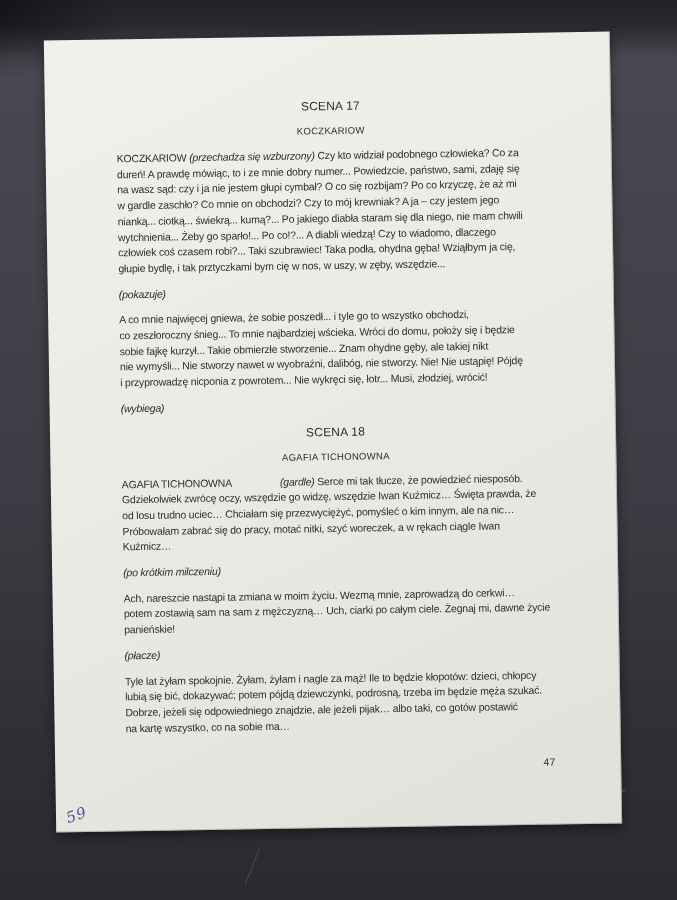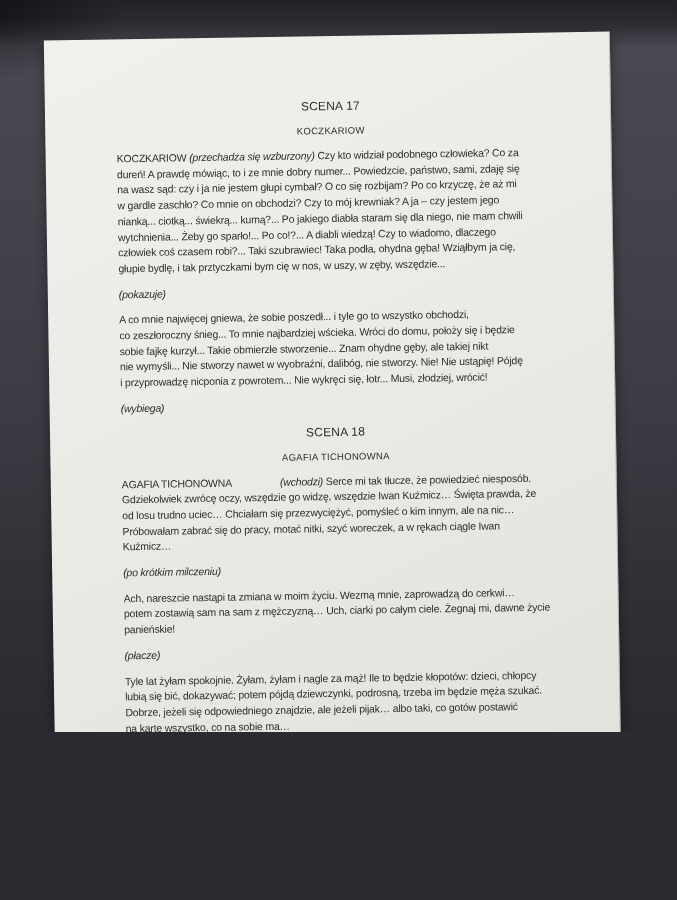--- a/index.html
+++ b/index.html
@@ -5,21 +5,21 @@
   :root{
     --bg:#3f3d45;
     --paper:#eaebe5;
     --ink:#2f2e2b;
     --pen:#4b50a5;
   }
   *{margin:0;padding:0;box-sizing:border-box;}
   html,body{width:677px;height:900px;overflow:hidden;}
   body{font-family:"Liberation Sans",sans-serif;background:#2c2a31;}
   .photo{
-    position:relative;width:677px;height:732px;overflow:hidden;
+    position:relative;width:677px;height:900px;overflow:hidden;
     background:
       radial-gradient(220px 100px at -30px 12px, rgba(0,0,0,.55), rgba(0,0,0,0) 70%),
       linear-gradient(180deg,#232228 0%,#2b2a30 3%,#4a4851 6.5%,#45434c 25%,#3d3b43 55%,#322f37 80%,#2c2a31 100%);
   }
   .scratch{
     position:absolute;left:252px;top:846px;width:1px;height:40px;
     background:rgba(255,255,255,.14);transform:rotate(22deg);
   }
   .dust{
     position:absolute;left:622px;top:789px;width:3px;height:3px;border-radius:50%;
@@ -99,21 +99,21 @@
               <div class="line">sobie fajkę kurzył... Takie obmierzłe stworzenie... Znam ohydne gęby, ale takiej nikt</div>
               <div class="line">nie wymyśli... Nie stworzy nawet w wyobraźni, dalibóg, nie stworzy. Nie! Nie ustąpię! Pójdę</div>
               <div class="line">i przyprowadzę nicponia z powrotem... Nie wykręci się, łotr... Musi, złodziej, wrócić!</div>
             </div>
             <div class="stage">(wybiega)</div>
           </section>
           <section class="scene">
             <div class="scene-heading">SCENA 18</div>
             <div class="character-heading">AGAFIA TICHONOWNA</div>
             <div class="dialogue">
-              <div class="line"><span>AGAFIA TICHONOWNA</span><span class="tab"></span><span class="it">(wchodzi)</span><span> Serce mi tak tłucze, że powiedzieć niesposób.</span></div>
+              <div class="line"><span>AGAFIA TICHONOWNA</span><span class="tab"></span><span class="it">(gardle)</span><span> Serce mi tak tłucze, że powiedzieć niesposób.</span></div>
               <div class="line">Gdziekolwiek zwrócę oczy, wszędzie go widzę, wszędzie Iwan Kuźmicz… Święta prawda, że</div>
               <div class="line">od losu trudno uciec… Chciałam się przezwyciężyć, pomyśleć o kim innym, ale na nic…</div>
               <div class="line">Próbowałam zabrać się do pracy, motać nitki, szyć woreczek, a w rękach ciągle Iwan</div>
               <div class="line">Kuźmicz…</div>
             </div>
             <div class="stage">(po krótkim milczeniu)</div>
             <div class="dialogue">
               <div class="line">Ach, nareszcie nastąpi ta zmiana w moim życiu. Wezmą mnie, zaprowadzą do cerkwi…</div>
               <div class="line">potem zostawią sam na sam z mężczyzną… Uch, ciarki po całym ciele. Żegnaj mi, dawne życie</div>
               <div class="line">panieńskie!</div>

